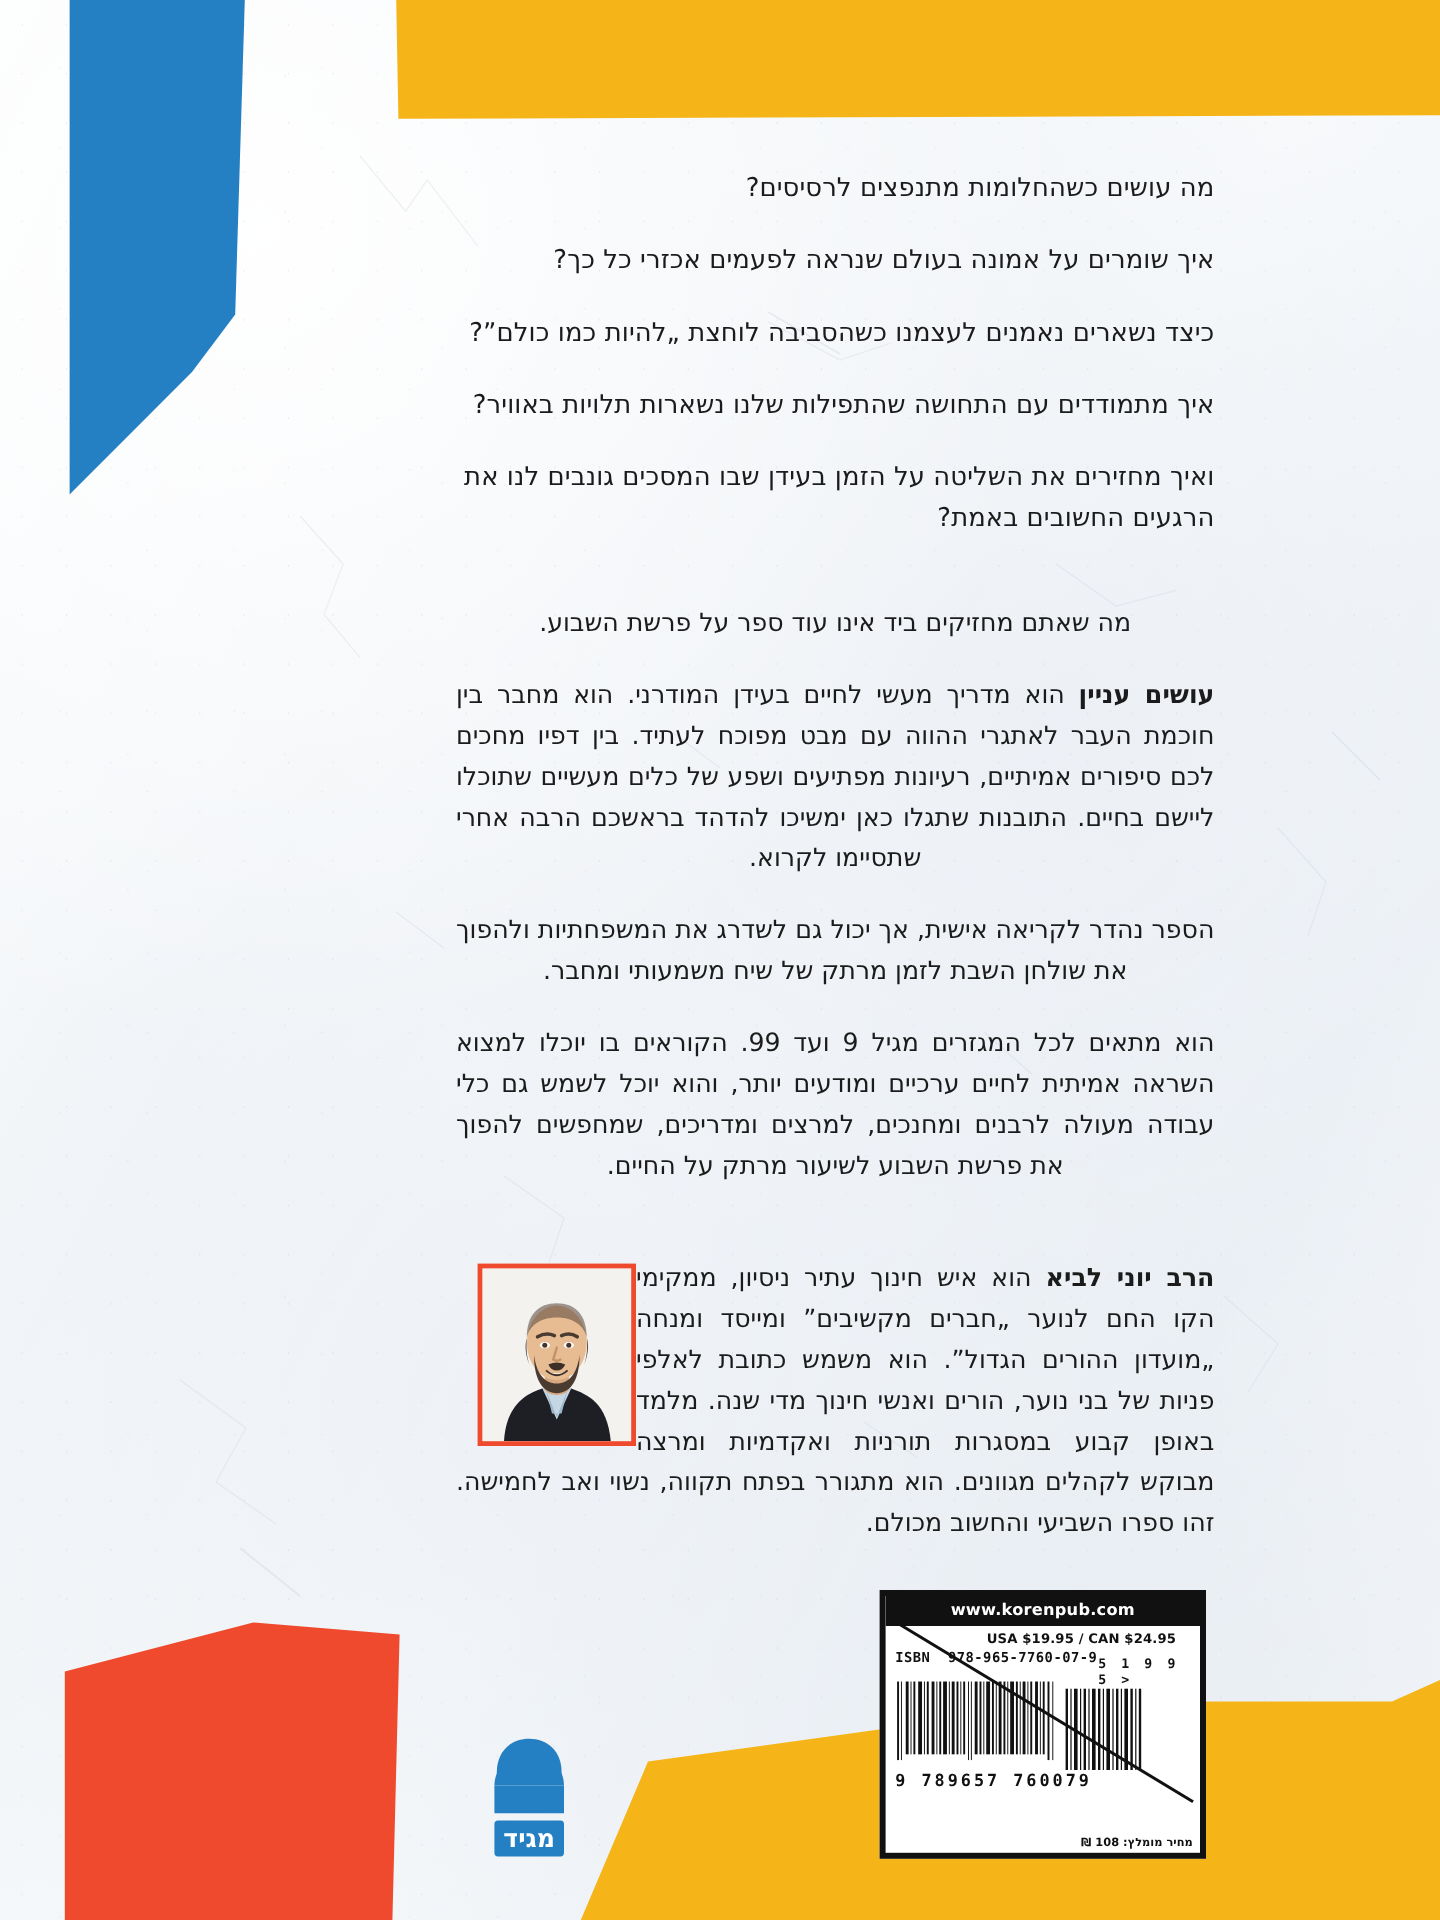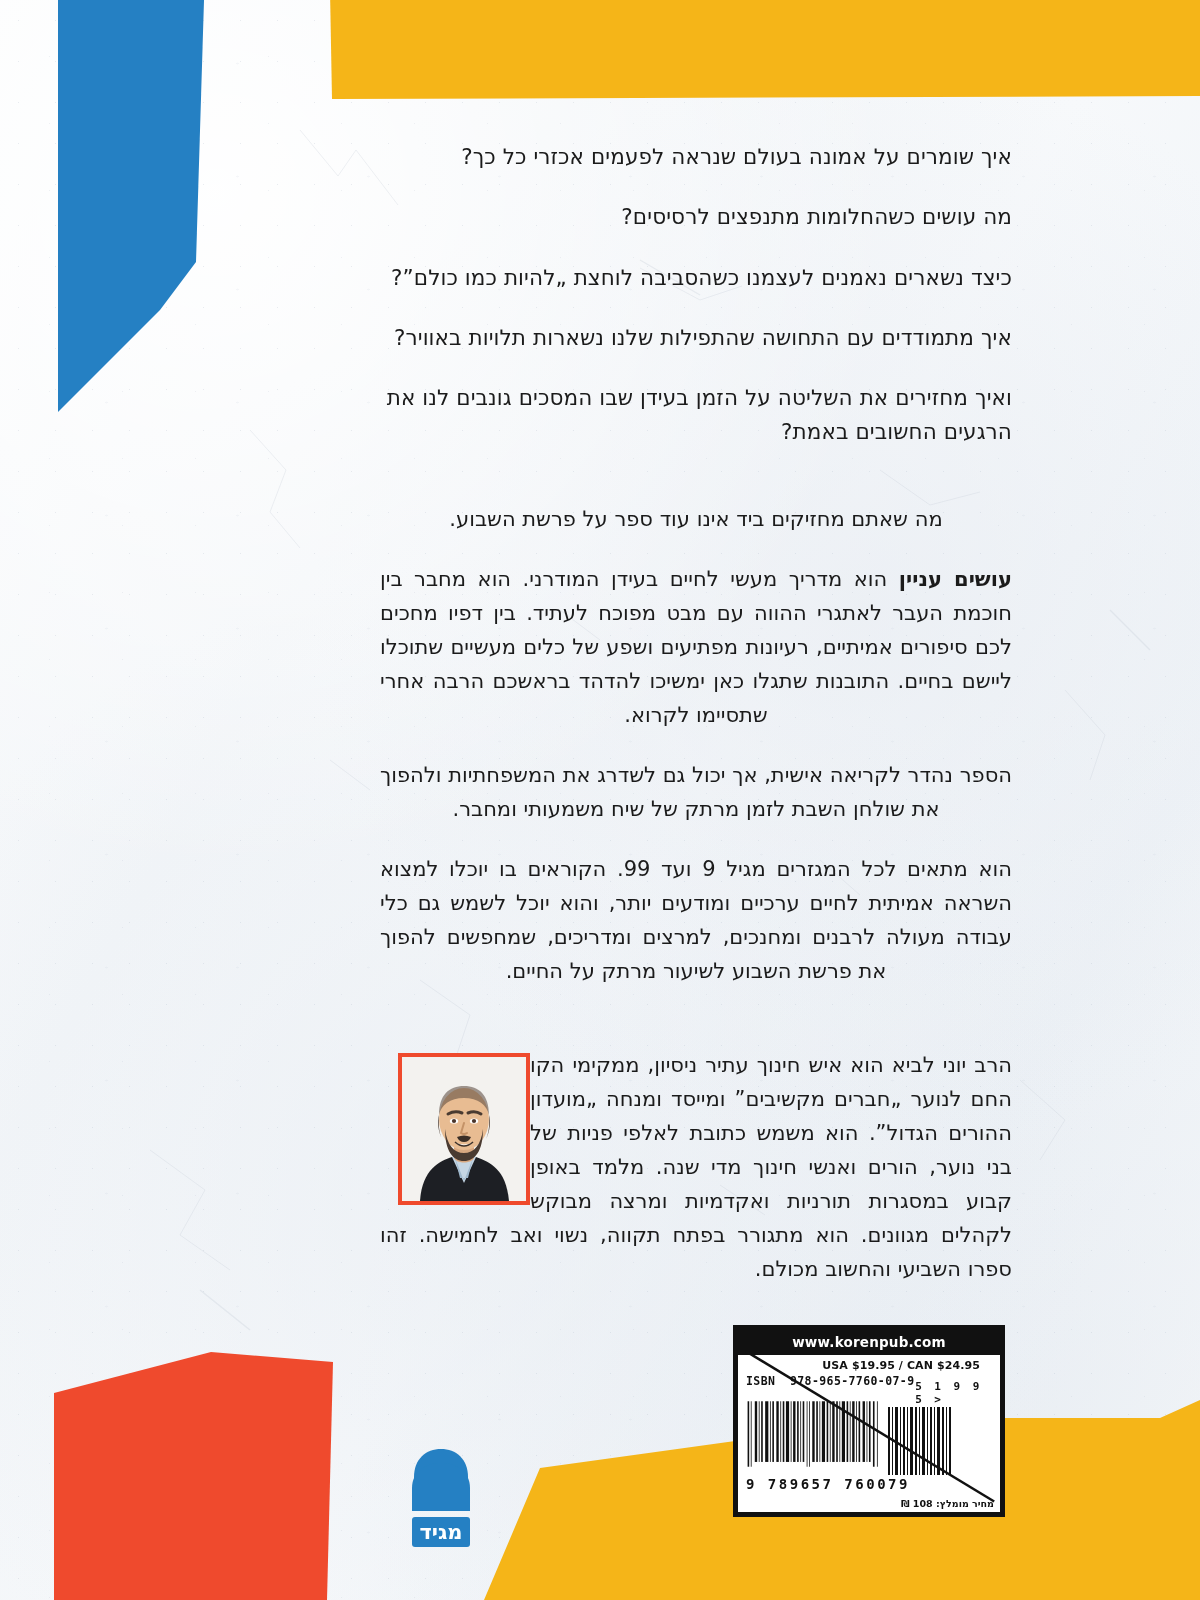--- a/index.html
+++ b/index.html
@@ -99,39 +99,39 @@
     width: 132px;
     height: 152px;
     margin: 5px 0 6px 18px;
     border: 4px solid #ef4a2d;
     box-sizing: border-box;
     background: #f2f2f0;
     position: relative;
     overflow: hidden;
   }
   .author-photo svg { display: block; width: 100%; height: 100%; }
-  .bio-text b { font-weight: 400; }
+  .bio-text b { font-weight: 700; }
 
   
   .publisher-logo {
     position: absolute;
     left: 404px;
     top: 1443px;
     width: 74px;
     text-align: center;
   }
   .logo-mark { width: 74px; height: 108px; display: block; }
 
   
   .barcode-box {
     position: absolute;
     left: 733px;
     top: 1325px;
     width: 272px;
-    height: 192px;
+    height: 224px;
     background: #ffffff;
     border: 5px solid #111111;
     box-sizing: border-box;
     overflow: hidden;
     direction: ltr;
   }
   .barcode-url {
     background: #111111;
     color: #ffffff;
     font-size: 13.5px;
@@ -234,22 +234,22 @@
     <polygon points="330,-10 1200,-10 1200,96 332,99" fill="#f5b518"></polygon>
 
     <polygon points="54,1393 211,1352 333,1362 327,1600 54,1600" fill="#ef4a2d"></polygon>
 
     <polygon points="484,1600 540,1468 900,1418 1160,1418 1200,1400 1200,1600" fill="#f5b518"></polygon>
   </svg>
 
   <div class="content">
 
     <div class="questions">
+      <p class="question">מה עושים כשהחלומות מתנפצים לרסיסים?</p>
       <p class="question">איך שומרים על אמונה בעולם שנראה לפעמים אכזרי כל כך?</p>
-      <p class="question">מה עושים כשהחלומות מתנפצים לרסיסים?</p>
       <p class="question">כיצד נשארים נאמנים לעצמנו כשהסביבה לוחצת „להיות כמו כולם”?</p>
       <p class="question">איך מתמודדים עם התחושה שהתפילות שלנו נשארות תלויות באוויר?</p>
       <p class="question">ואיך מחזירים את השליטה על הזמן בעידן שבו המסכים גונבים לנו את הרגעים החשובים באמת?</p>
     </div>
 
     <div class="body-block">
       <p class="para first-line-center">מה שאתם מחזיקים ביד אינו עוד ספר על פרשת השבוע.</p>
       <p class="para"><b>עושים עניין</b><span> הוא מדריך מעשי לחיים בעידן המודרני. הוא מחבר בין חוכמת העבר לאתגרי ההווה עם מבט מפוכח לעתיד. בין דפיו מחכים לכם סיפורים אמיתיים, רעיונות מפתיעים ושפע של כלים מעשיים שתוכלו ליישם בחיים. התובנות שתגלו כאן ימשיכו להדהד בראשכם הרבה אחרי שתסיימו לקרוא.</span></p>
       <p class="para">הספר נהדר לקריאה אישית, אך יכול גם לשדרג את המשפחתיות ולהפוך את שולחן השבת לזמן מרתק של שיח משמעותי ומחבר.</p>
       <p class="para">הוא מתאים לכל המגזרים מגיל 9 ועד 99. הקוראים בו יוכלו למצוא השראה אמיתית לחיים ערכיים ומודעים יותר, והוא יוכל לשמש גם כלי עבודה מעולה לרבנים ומחנכים, למרצים ומדריכים, שמחפשים להפוך את פרשת השבוע לשיעור מרתק על החיים.</p>

